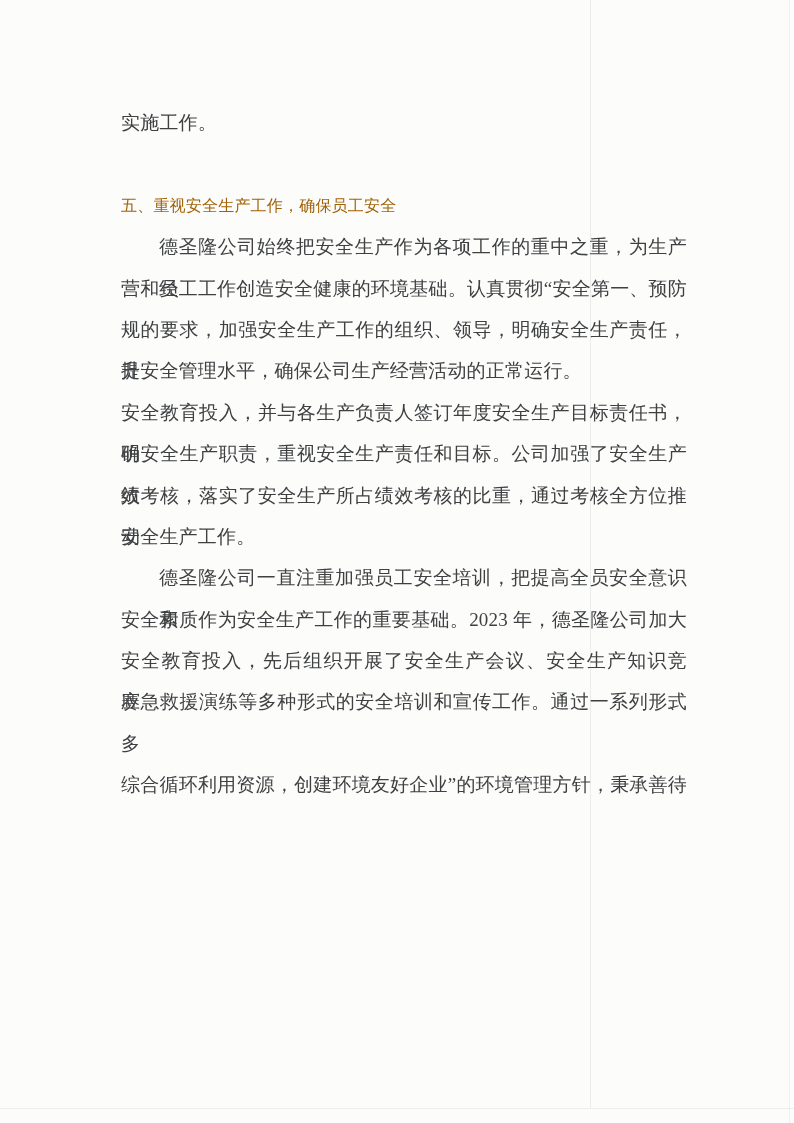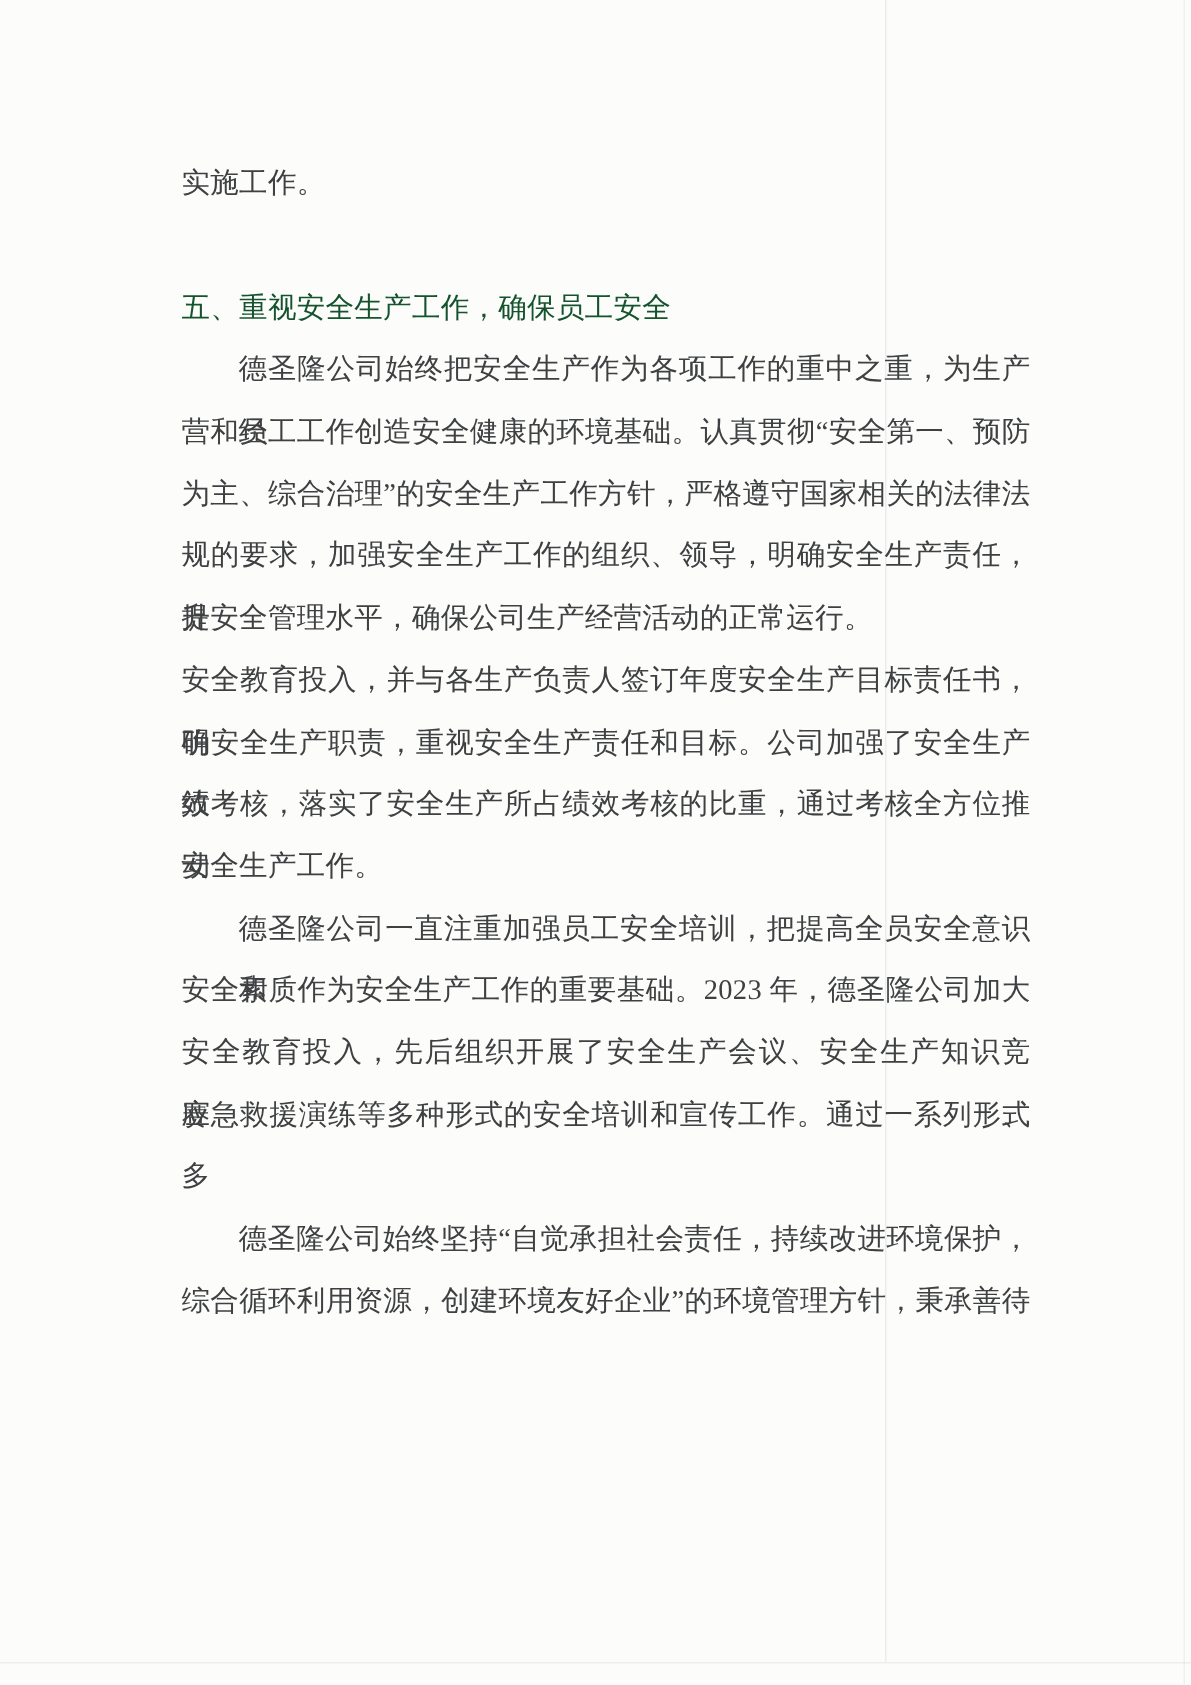--- a/index.html
+++ b/index.html
@@ -31,22 +31,22 @@
     letter-spacing: 0.2px;
     text-align: left;
   }
   .line.fill {
     text-align: justify;
     text-align-last: justify;
     text-justify: inter-character;
   }
   .line.indent { padding-left: 38px; }
   .line.heading {
-    font-size: 19px;
-    color: #14532d;
+    font-size: 16px;
+    color: #a16207;
   }
   .line.blank { height: 41.4px; }
   
   .scan-vline-inner {
     position: absolute;
     left: 590px; top: 0;
     width: 1px; height: 1108px;
     background: rgba(125, 145, 155, 0.14);
   }
   .scan-vline-edge {
@@ -65,31 +65,29 @@
 </head>
 <body>
 
 <div class="page">
   <div class="doc-body">
       <div class="line body">实施工作。</div>
       <div class="line blank"></div>
       <div class="line heading">五、重视安全生产工作，确保员工安全</div>
       <div class="line body fill indent">德圣隆公司始终把安全生产作为各项工作的重中之重，为生产经</div>
       <div class="line body fill">营和员工工作创造安全健康的环境基础。认真贯彻“安全第一、预防</div>
-      <div class="line body fill">为主、综合治理”的安全生产工作方针，严格遵守国家相关的法律法</div>
       <div class="line body fill">规的要求，加强安全生产工作的组织、领导，明确安全生产责任，提</div>
       <div class="line body">升安全管理水平，确保公司生产经营活动的正常运行。</div>
       <div class="line body fill">安全教育投入，并与各生产负责人签订年度安全生产目标责任书，明</div>
       <div class="line body fill">确安全生产职责，重视安全生产责任和目标。公司加强了安全生产绩</div>
       <div class="line body fill">效考核，落实了安全生产所占绩效考核的比重，通过考核全方位推动</div>
       <div class="line body">安全生产工作。</div>
       <div class="line body fill indent">德圣隆公司一直注重加强员工安全培训，把提高全员安全意识和</div>
       <div class="line body fill">安全素质作为安全生产工作的重要基础。2023 年，德圣隆公司加大</div>
       <div class="line body fill">安全教育投入，先后组织开展了安全生产会议、安全生产知识竞赛、</div>
       <div class="line body fill">应急救援演练等多种形式的安全培训和宣传工作。通过一系列形式多</div>
       <div class="line blank"></div>
-      <div class="line body fill indent">德圣隆公司始终坚持“自觉承担社会责任，持续改进环境保护，</div>
       <div class="line body fill">综合循环利用资源，创建环境友好企业”的环境管理方针，秉承善待</div>
     </div>
   <div class="scan-vline-inner"></div>
   <div class="scan-vline-edge"></div>
   <div class="scan-hline-bottom"></div>
 </div>
 
 </body></html>

